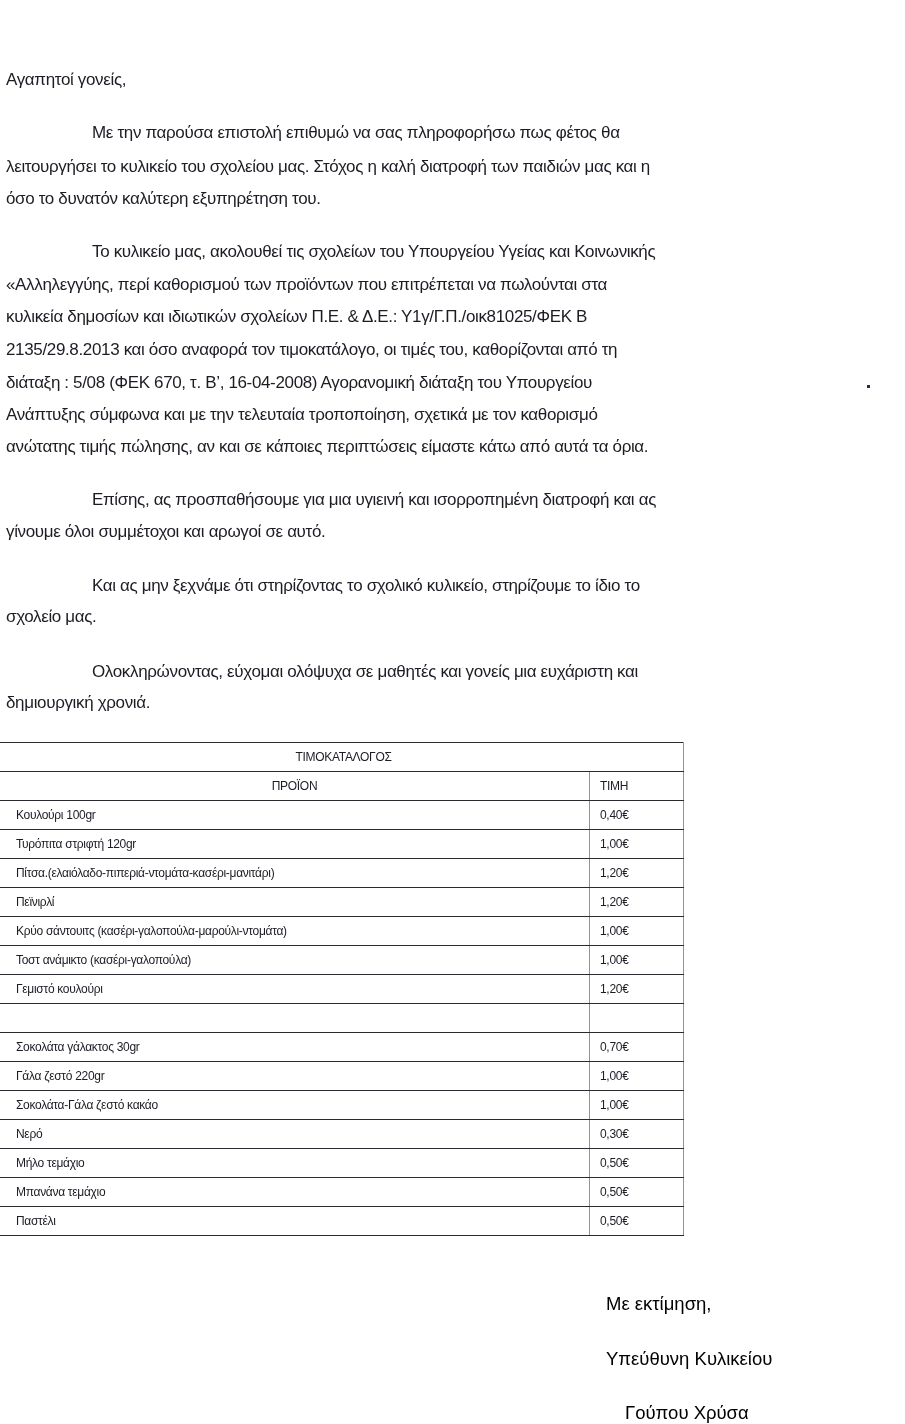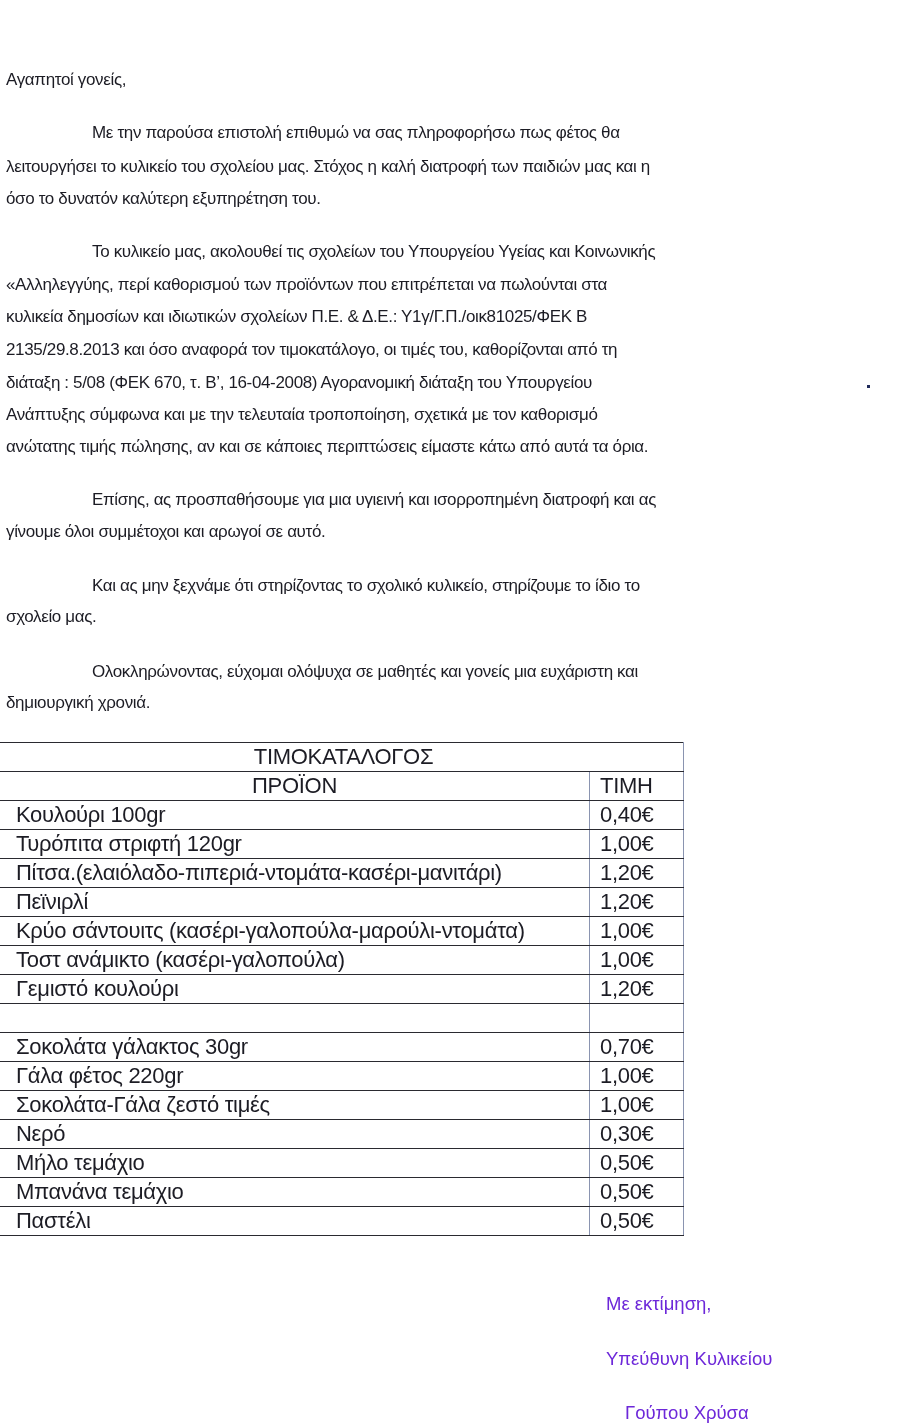--- a/index.html
+++ b/index.html
@@ -13,32 +13,32 @@
     font-size: 17px; letter-spacing: -0.35px; line-height: 24px;
   }
   .indent { left: 82px; margin-left: 10px; }
   .stray-dot {
     position: absolute; left: 867px; top: 385px; width: 3px; height: 3px;
     background: #1f2a5a;
   }
   table.price {
     position: absolute; left: 0; top: 742px;
     border-collapse: collapse; width: 684px;
-    font-size: 22px; letter-spacing: -0.3px;
+    font-size: 12px; letter-spacing: -0.3px;
   }
   table.price td {
     height: 28px; padding: 0 0 0 4px;
     border-top: 1.5px solid #2a2a30; border-bottom: 1.5px solid #2a2a30;
     line-height: 26px; white-space: nowrap;
   }
   table.price td.prod { width: 573px; border-right: 1.5px solid #8a94b0; padding-left: 16px; }
   table.price td.price-cell { border-right: 1.5px solid #8a94b0; padding-left: 10px; }
   table.price td.center { text-align: center; padding-left: 0; }
   table.price td.title { border-right: 1.5px solid #8a94b0; text-align: center; }
-  .sig { position: absolute; font-size: 18.5px; letter-spacing: 0px; white-space: nowrap; color: #6d28d9; }
+  .sig { position: absolute; font-size: 18.5px; letter-spacing: 0px; white-space: nowrap; color: #000000; }
 </style>
 </head>
 <body>
 
 <div>
   <div class="line" style="top:68px">Αγαπητοί γονείς,</div>
 
   <div class="line indent" style="top:121px">Με την παρούσα επιστολή επιθυμώ να σας πληροφορήσω πως φέτος θα</div>
   <div class="line" style="top:155px">λειτουργήσει το κυλικείο του σχολείου μας. Στόχος η καλή διατροφή των παιδιών μας και η</div>
   <div class="line" style="top:187px">όσο το δυνατόν καλύτερη εξυπηρέτηση του.</div>
@@ -102,25 +102,25 @@
       </tr>
       <tr>
         <td class="prod"></td>
         <td class="price-cell"></td>
       </tr>
       <tr>
         <td class="prod">Σοκολάτα γάλακτος 30gr</td>
         <td class="price-cell">0,70€</td>
       </tr>
       <tr>
-        <td class="prod">Γάλα φέτος 220gr</td>
+        <td class="prod">Γάλα ζεστό 220gr</td>
         <td class="price-cell">1,00€</td>
       </tr>
       <tr>
-        <td class="prod">Σοκολάτα-Γάλα ζεστό τιμές</td>
+        <td class="prod">Σοκολάτα-Γάλα ζεστό κακάο</td>
         <td class="price-cell">1,00€</td>
       </tr>
       <tr>
         <td class="prod">Νερό</td>
         <td class="price-cell">0,30€</td>
       </tr>
       <tr>
         <td class="prod">Μήλο τεμάχιο</td>
         <td class="price-cell">0,50€</td>
       </tr>

